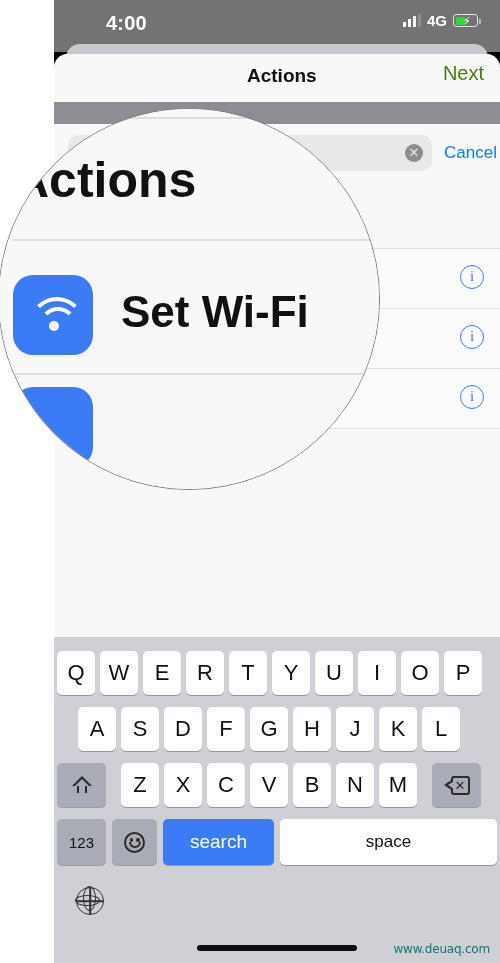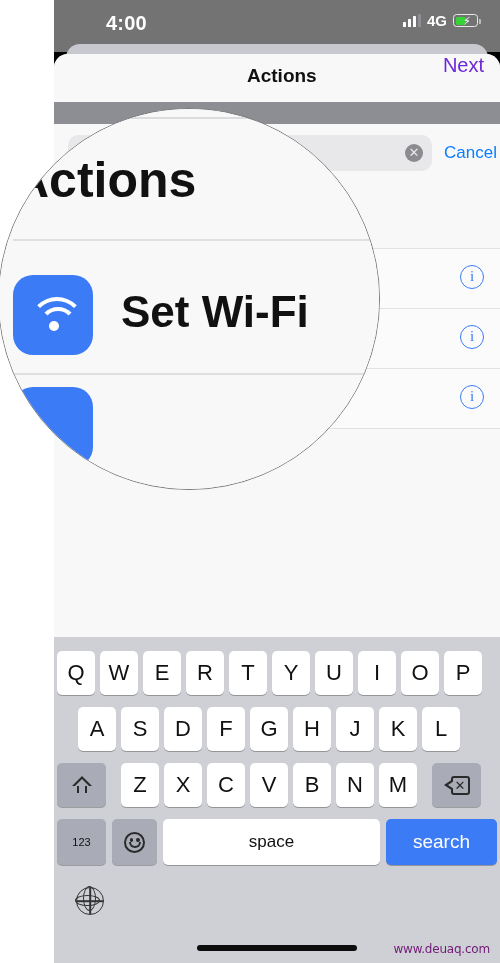--- a/index.html
+++ b/index.html
@@ -64,21 +64,21 @@
   }
   #back-chevron:before{
     content:"";position:absolute;left:2px;top:3px;width:11px;height:11px;
     border-left:3px solid #0a7cff;border-bottom:3px solid #0a7cff;
     transform:rotate(45deg);border-radius:1px;
   }
   #nav-title{
     position:absolute;left:193px;top:11px;font-size:19px;font-weight:700;color:#111;
   }
   #next-btn{
-    position:absolute;right:16px;top:0;font-size:20px;color:#6d28d9;cursor:pointer;
+    position:absolute;right:16px;top:8px;font-size:20px;color:#4d7c0f;cursor:pointer;
   }
 
   
   #gray-strip{
     position:absolute;left:0;top:48px;width:446px;height:22px;background:#8d8e93;
   }
 
   
   #searchbar-area{
     position:absolute;left:0;top:70px;width:446px;height:62px;background:#f8f8f9;
@@ -160,21 +160,21 @@
   .key.blue{background:#3b7bf6;color:#fff;font-size:19px;}
   #row1{top:14px;padding:0 3px;box-sizing:border-box;gap:5px;}
   #row1 .key{width:38px;height:44px;}
   #row2{top:70px;padding:0 24px;box-sizing:border-box;gap:5px;}
   #row2 .key{width:38px;height:44px;}
   #row3{top:126px;padding:0 3px;box-sizing:border-box;gap:5px;align-items:center;}
   #row3 .key{width:38px;height:44px;}
   #row3 .key.wide{width:49px;}
   #row4{top:182px;padding:0 3px;box-sizing:border-box;gap:6px;}
   #row4 .key{height:46px;}
-  #k123{width:49px;font-size:11px;}
+  #k123{width:49px;font-size:15px;}
   #kemoji{width:45px;font-size:21px;}
   #kspace{flex:1;font-size:17px;}
   #ksearch{width:111px;}
 
   .shift-glyph{position:relative;width:20px;height:20px;}
   .shift-glyph:before{
     content:"";position:absolute;left:5px;top:9px;width:10px;height:9px;
     border:2px solid #2a2a2a;border-top:none;box-sizing:border-box;
   }
   .shift-glyph:after{
@@ -219,21 +219,21 @@
   }
   #globe:before{content:"";position:absolute;left:50%;top:0;width:1.6px;height:100%;background:#333;transform:translateX(-50%);}
   #globe:after{content:"";position:absolute;left:0;top:50%;width:100%;height:1.6px;background:#333;transform:translateY(-50%);}
   #globe .ell1{position:absolute;left:6px;top:-1.6px;width:13px;height:25px;border:1.6px solid #333;border-radius:50%;box-sizing:border-box;}
   #globe .ell2{position:absolute;left:-1.6px;top:7px;width:25px;height:11px;border:1.6px solid #333;border-radius:50%;box-sizing:border-box;}
   #home-indicator{
     position:absolute;left:50%;transform:translateX(-50%);bottom:12px;
     width:160px;height:6px;border-radius:3px;background:#0d0d0d;
   }
   #watermark{
-    position:absolute;right:10px;bottom:7px;font-size:12px;color:#701a75;
+    position:absolute;right:10px;bottom:7px;font-size:12px;color:#0f766e;
     font-family:"DejaVu Sans",sans-serif;letter-spacing:-0.2px;
   }
 
   
   #magnifier{
     position:absolute;left:-2px;top:108px;width:382px;height:382px;
     border-radius:50%;overflow:hidden;background:#ffffff;
     border:1px solid #7a7a7a;box-sizing:border-box;
   }
   #mag-inner{
@@ -386,22 +386,22 @@
 
       <div class="kb-row" id="row4">
         <div class="key dark" id="k123">123</div>
         <div class="key dark" id="kemoji">
           <span class="emoji-glyph">
               <span class="e e1"></span>
               <span class="e e2"></span>
               <span class="m"></span>
             </span>
         </div>
+        <div class="key blue" id="ksearch">search</div>
         <div class="key" id="kspace">space</div>
-        <div class="key blue" id="ksearch">search</div>
       </div>
 
       <div id="kb-bottom">
         <div id="globe">
           <span class="ell1"></span>
             <span class="ell2"></span>
         </div>
         <div id="home-indicator"></div>
         <div id="watermark">www.deuaq.com</div>
       </div>

